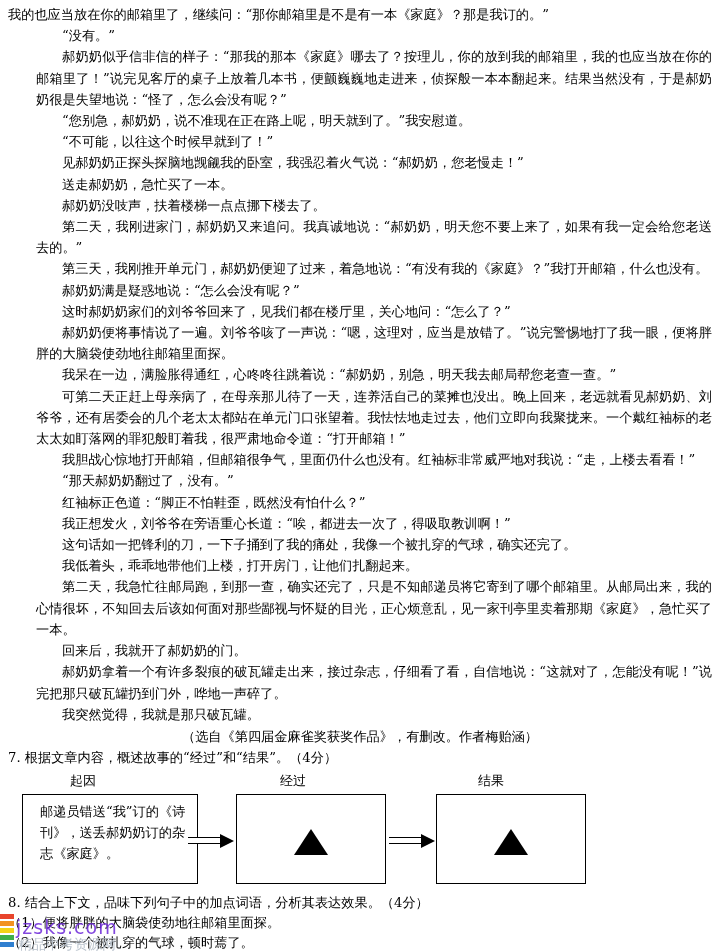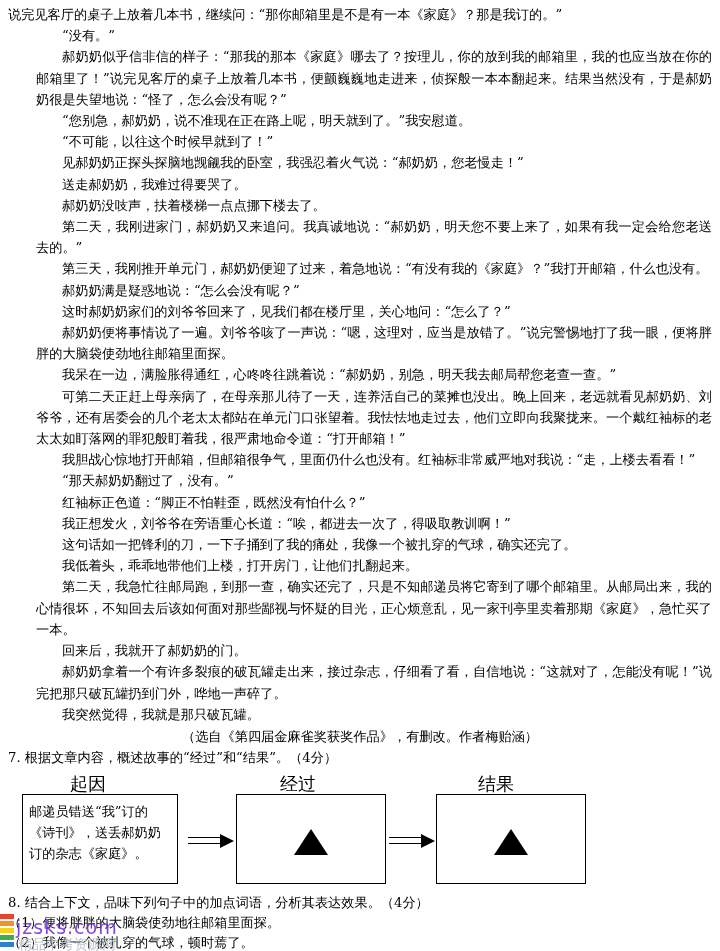--- a/index.html
+++ b/index.html
@@ -57,42 +57,42 @@
     top: 772px;
     width: 704px;
     height: 120px;
   }
   .flow-labels {
     position: relative;
     height: 20px;
   }
   .flow-label {
     position: absolute;
-    font-size: 18px;
+    font-size: 13px;
     font-family: Liberation Sans, sans-serif;
   }
   .lbl-1 { left: 62px; top: 0; }
   .lbl-2 { left: 272px; top: 0; }
   .lbl-3 { left: 470px; top: 0; }
   .boxes {
     position: relative;
     height: 92px;
     margin-top: 2px;
   }
   .box {
     position: absolute;
     border: 1px solid #000;
     box-sizing: border-box;
     height: 90px;
   }
   .box-1 {
     left: 14px;
     top: 0;
-    width: 156px;
-    padding: 6px 7px 0 6px;
+    width: 176px;
+    padding: 6px 7px 0 17px;
     font-size: 13.2px;
     line-height: 21px;
   }
   .box-2 {
     left: 228px;
     top: 0;
     width: 150px;
   }
   .box-3 {
     left: 428px;
@@ -190,27 +190,27 @@
     color: #b9c2cc;
     font-family: "DejaVu Sans", "Liberation Sans", sans-serif;
   }
 </style>
 </head>
 <body>
 
 <div id="page">
 
   <div class="body-text">
-    <p class="para">说完见客厅的桌子上放着几本书，继续问：“那你邮箱里是不是有一本《家庭》？那是我订的。”</p>
+    <p class="para">我的也应当放在你的邮箱里了，继续问：“那你邮箱里是不是有一本《家庭》？那是我订的。”</p>
     <p class="para indent2">“没有。”</p>
     <p class="para indent2">郝奶奶似乎信非信的样子：“那我的那本《家庭》哪去了？按理儿，你的放到我的邮箱里，我的也应当放在你的邮箱里了！”说完见客厅的桌子上放着几本书，便颤巍巍地走进来，侦探般一本本翻起来。结果当然没有，于是郝奶奶很是失望地说：“怪了，怎么会没有呢？”</p>
     <p class="para indent2">“您别急，郝奶奶，说不准现在正在路上呢，明天就到了。”我安慰道。</p>
     <p class="para indent2">“不可能，以往这个时候早就到了！”</p>
     <p class="para indent2">见郝奶奶正探头探脑地觊觎我的卧室，我强忍着火气说：“郝奶奶，您老慢走！”</p>
-    <p class="para indent2">送走郝奶奶，我难过得要哭了。</p>
+    <p class="para indent2">送走郝奶奶，急忙买了一本。</p>
     <p class="para indent2">郝奶奶没吱声，扶着楼梯一点点挪下楼去了。</p>
     <p class="para indent2">第二天，我刚进家门，郝奶奶又来追问。我真诚地说：“郝奶奶，明天您不要上来了，如果有我一定会给您老送去的。”</p>
     <p class="para indent2">第三天，我刚推开单元门，郝奶奶便迎了过来，着急地说：“有没有我的《家庭》？”我打开邮箱，什么也没有。</p>
     <p class="para indent2">郝奶奶满是疑惑地说：“怎么会没有呢？”</p>
     <p class="para indent2">这时郝奶奶家们的刘爷爷回来了，见我们都在楼厅里，关心地问：“怎么了？”</p>
     <p class="para indent2">郝奶奶便将事情说了一遍。刘爷爷咳了一声说：“嗯，这理对，应当是放错了。”说完警惕地打了我一眼，便将胖胖的大脑袋使劲地往邮箱里面探。</p>
     <p class="para indent2">我呆在一边，满脸胀得通红，心咚咚往跳着说：“郝奶奶，别急，明天我去邮局帮您老查一查。”</p>
     <p class="para indent2">可第二天正赶上母亲病了，在母亲那儿待了一天，连养活自己的菜摊也没出。晚上回来，老远就看见郝奶奶、刘爷爷，还有居委会的几个老太太都站在单元门口张望着。我怯怯地走过去，他们立即向我聚拢来。一个戴红袖标的老太太如盯落网的罪犯般盯着我，很严肃地命令道：“打开邮箱！”</p>
     <p class="para indent2">我胆战心惊地打开邮箱，但邮箱很争气，里面仍什么也没有。红袖标非常威严地对我说：“走，上楼去看看！”</p>
     <p class="para indent2">“那天郝奶奶翻过了，没有。”</p>

